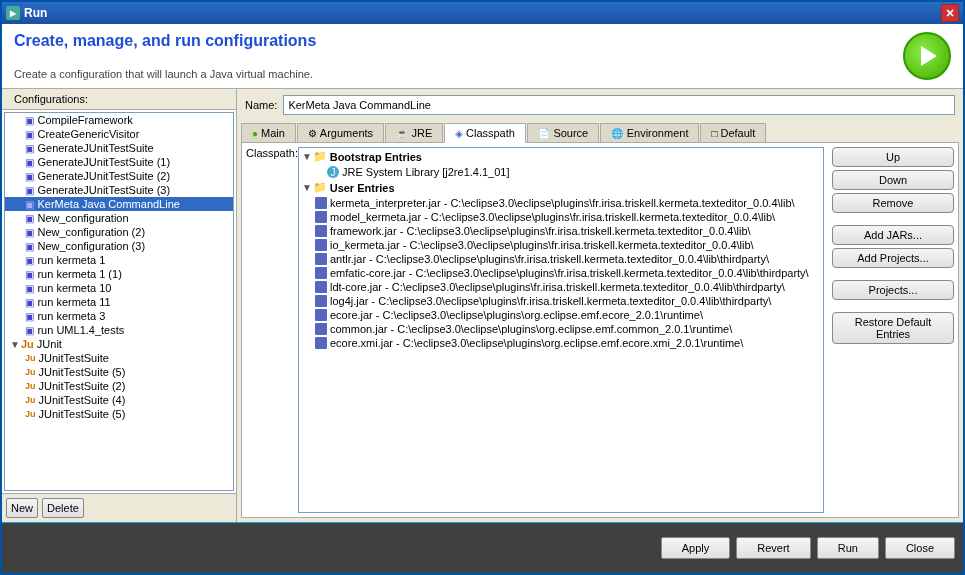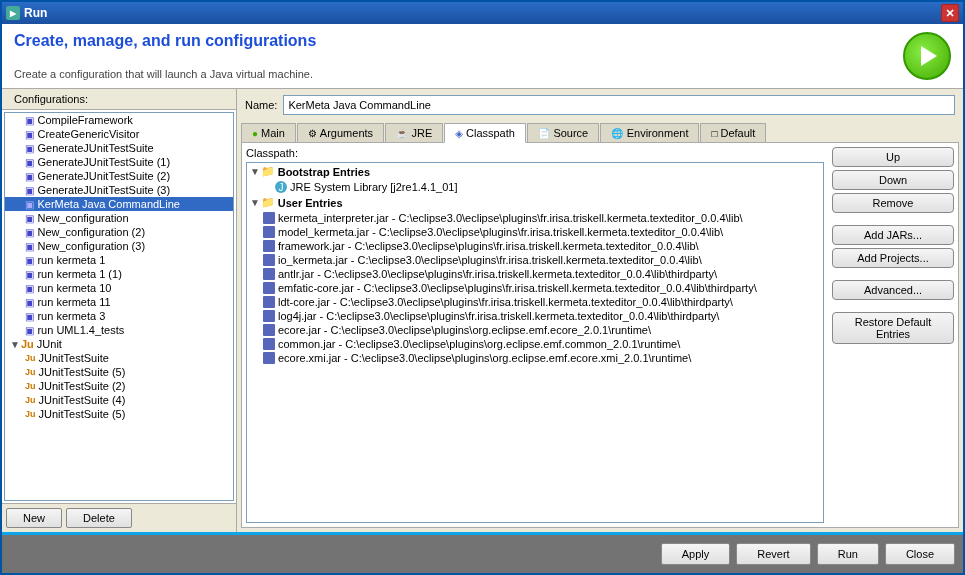--- a/index.html
+++ b/index.html
@@ -20,43 +20,43 @@
 
     .content { display: flex; flex: 1; overflow: hidden; }
 
     .sidebar { width: 235px; border-right: 1px solid #aaa; display: flex; flex-direction: column; background: white; flex-shrink: 0; }
     .sidebar-label { padding: 4px 12px; font-size: 11px; background: #ece9d8; border-bottom: 1px solid #aaa; }
     .sidebar-list { flex: 1; overflow-y: auto; border: 1px solid #7b9ebd; margin: 2px; }
     .sidebar-item { display: flex; align-items: center; padding: 1px 4px; cursor: pointer; white-space: nowrap; }
     .sidebar-item.selected { background: #316ac5; color: white; }
     .tree-indent { display: inline-block; }
     .sidebar-footer { padding: 4px; display: flex; gap: 4px; background: #ece9d8; border-top: 1px solid #aaa; }
-    .btn-small { padding: 3px 16px; font-size: 11px; background: linear-gradient(to bottom, #f5f5f5, #e0e0e0); border: 1px solid #888; border-radius: 2px; cursor: pointer; }
+    .btn-small { padding: 3px 4px; font-size: 11px; background: linear-gradient(to bottom, #f5f5f5, #e0e0e0); border: 1px solid #888; border-radius: 2px; cursor: pointer; }
 
     .main-panel { flex: 1; display: flex; flex-direction: column; padding: 4px; }
     .name-row { display: flex; align-items: center; gap: 6px; margin-bottom: 6px; padding: 2px 4px; }
     .name-label { font-size: 11px; }
     .name-input { flex: 1; font-size: 11px; border: 1px solid #7b9ebd; padding: 2px 4px; height: 20px; }
 
     .tabs { display: flex; border-bottom: 1px solid #aaa; background: #ece9d8; }
     .tab { padding: 3px 10px; font-size: 11px; border: 1px solid #aaa; border-bottom: none; background: #ddd9c8; cursor: pointer; display: flex; align-items: center; gap: 3px; margin-right: 1px; }
     .tab.active { background: white; border-bottom: 1px solid white; margin-bottom: -1px; }
 
     .tab-content { flex: 1; background: white; border: 1px solid #aaa; border-top: none; display: flex; overflow: hidden; }
-    .classpath-panel { flex: 1; display: flex; flex-direction: column; padding: 4px; }
+    .classpath-panel { flex: 1; display: flex; flex-direction: row; padding: 4px; }
     .classpath-label { font-size: 11px; margin-bottom: 3px; font-weight: normal; }
     .classpath-tree { flex: 1; border: 1px solid #7b9ebd; overflow-y: auto; background: white; font-size: 11px; }
     .tree-item { display: flex; align-items: center; padding: 1px 2px; cursor: pointer; }
     .tree-expand { width: 12px; text-align: center; font-size: 10px; color: #555; }
     .sidebar-buttons { width: 130px; padding: 4px; display: flex; flex-direction: column; gap: 3px; }
     .btn-right { padding: 3px 8px; font-size: 11px; background: linear-gradient(to bottom, #f5f5f5, #e0e0e0); border: 1px solid #888; border-radius: 4px; cursor: pointer; width: 100%; text-align: center; }
     .btn-right:disabled, .btn-right.disabled { color: #aaa; cursor: default; }
     .btn-separator { height: 6px; }
 
-    .bottom-bar { display: flex; justify-content: flex-end; gap: 6px; padding: 8px 8px; background: #737373; border-top: 3px solid #0ea5e9; flex-shrink: 0; }
+    .bottom-bar { display: flex; justify-content: flex-end; gap: 6px; padding: 14px 8px; background: #404040; border-top: 1px solid #0ea5e9; flex-shrink: 0; }
     .btn-bottom { padding: 4px 20px; font-size: 11px; background: linear-gradient(to bottom, #f5f5f5, #e0e0e0); border: 1px solid #888; border-radius: 2px; cursor: pointer; }
 
     .group-header { display: flex; align-items: center; padding: 2px 2px; font-weight: bold; }
     .indent1 { padding-left: 16px; }
 
     ::-webkit-scrollbar { width: 12px; }
     ::-webkit-scrollbar-track { background: #f0f0f0; }
     ::-webkit-scrollbar-thumb { background: #aaa; border: 1px solid #888; }
   </style>
 </head>
@@ -314,21 +314,21 @@
         </div>
 
         <div class="sidebar-buttons">
           <button class="btn-right">Up</button>
           <button class="btn-right">Down</button>
           <button class="btn-right">Remove</button>
           <div class="btn-separator"></div>
           <button class="btn-right">Add JARs...</button>
           <button class="btn-right">Add Projects...</button>
           <div class="btn-separator"></div>
-          <button class="btn-right">Advanced...</button>
+          <button class="btn-right">Projects...</button>
           <div class="btn-separator"></div>
           <button class="btn-right">Restore Default Entries</button>
         </div>
       </div>
     </div>
   </div>
 
   <div class="bottom-bar">
     <button class="btn-bottom">Apply</button>
     <button class="btn-bottom">Revert</button>

